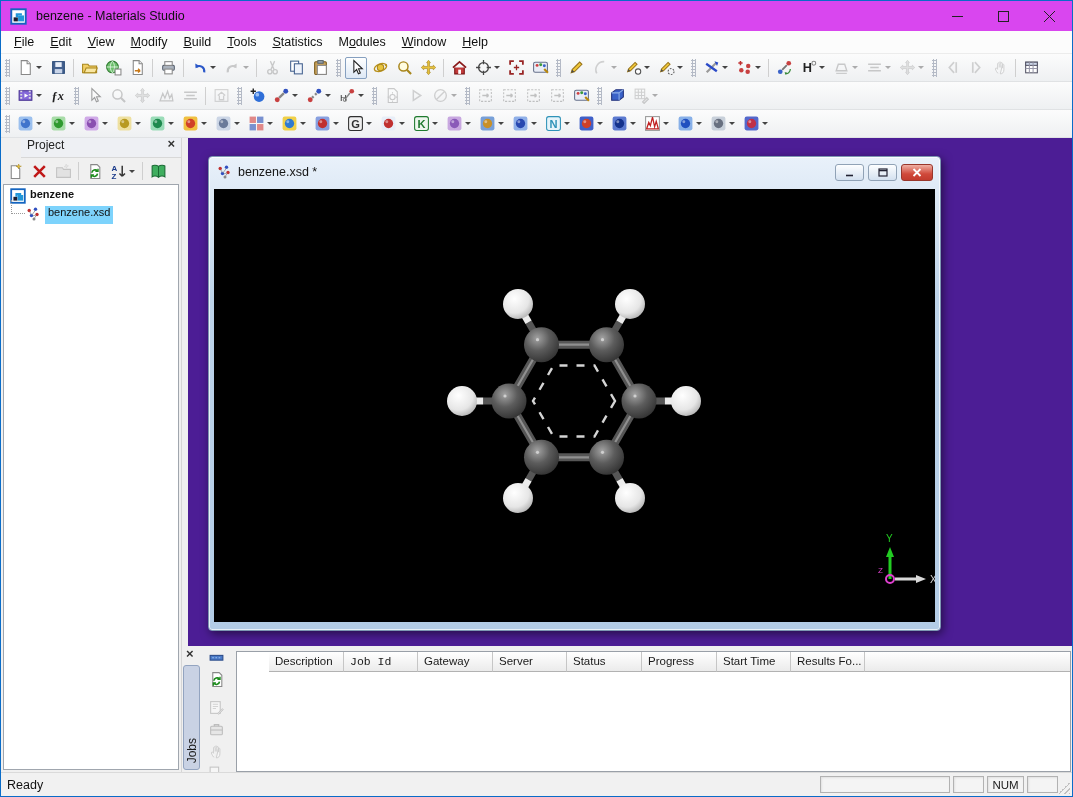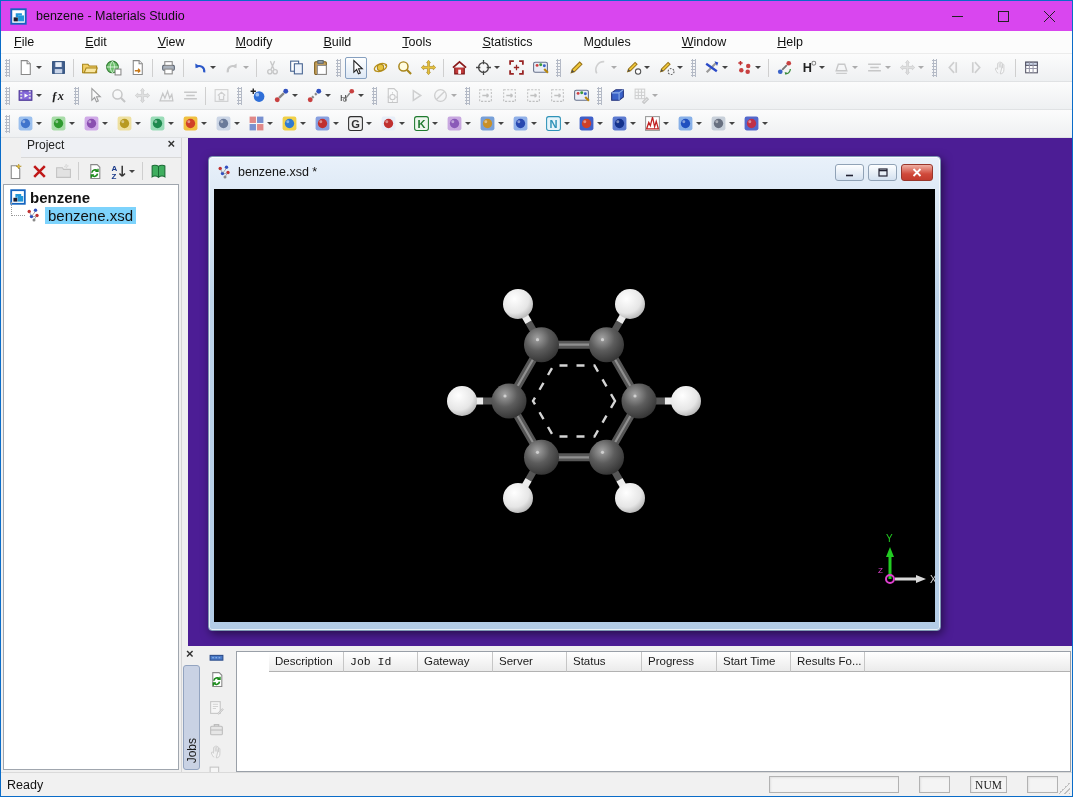--- a/index.html
+++ b/index.html
@@ -6,21 +6,21 @@
   *{box-sizing:border-box;}
   #app{width:1073px;height:797px;position:relative;overflow:hidden;background:#f0f0f0;
        border:1px solid #0a6cc8;font-family:"Liberation Sans",sans-serif;-webkit-font-smoothing:antialiased;}
   
   .titlebar{height:30px;background:#d946ef;display:flex;align-items:center;}
   .tb-ico{margin-left:9px;width:17px;height:17px;}
   .tb-title{margin-left:9px;font-size:12.5px;color:#101010;}
   .wctrls{margin-left:auto;display:flex;height:100%;}
   .wbtn{width:46px;height:100%;display:flex;align-items:center;justify-content:center;}
   
-  .menubar{height:23px;background:#fcfcfc;display:flex;align-items:center;padding-left:5px;border-bottom:1px solid #ececec;gap:35px;}
+  .menubar{height:23px;background:#fcfcfc;display:flex;align-items:center;padding-left:5px;border-bottom:1px solid #ececec;}
   .mitem{padding:3px 8px;font-size:12.5px;color:#101010;}
   .mitem u{text-decoration:underline;}
   
   #toolbars{background:#f4f4f4;}
   .tbrow{height:28px;display:flex;align-items:center;background:linear-gradient(#fcfcfc,#eef0f2);
          border-bottom:1px solid #e0e2e4;overflow:hidden;white-space:nowrap;}
   .tbgroup{display:inline-flex;align-items:center;height:100%;}
   .grip{width:5px;height:18px;margin:0 3px 0 4px;
         background-image:radial-gradient(#b4bac6 1px,transparent 1.1px);background-size:3px 3px;}
   .tbbtn{display:inline-flex;align-items:center;height:22px;padding:0 1px;margin:0 1px;border:1px solid transparent;border-radius:2px;}
@@ -31,21 +31,21 @@
   .dd::after{content:"";border:3.2px solid transparent;border-top-color:#444;margin-top:3px;}
   .tsep{width:1px;height:18px;background:#cfcfcf;margin:0 3px;display:inline-block;}
   
   .main{position:absolute;top:137px;left:0;right:0;bottom:24px;}
   .project{position:absolute;left:0;top:0;width:181px;height:100%;background:#f0f0f0;border-right:1px solid #d6d6d6;}
   .phdr{height:20px;background:#eef0f4;border-bottom:1px solid #d8d8d8;display:flex;align-items:flex-start;padding:0 6px;margin-left:20px;}
   .phdr .ptitle{font-size:12px;color:#222;}
   .xbtn{margin-left:auto;font-size:13px;font-weight:bold;color:#333;line-height:12px;}
   .ptb{height:26px;display:flex;align-items:center;padding-left:2px;}
   .ptree{position:absolute;left:2px;right:2px;top:46px;bottom:2px;background:#fff;border:1px solid #a0a6ae;padding-top:3px;}
-  .trow{display:flex;align-items:center;height:18px;font-size:15px;color:#111;}
+  .trow{display:flex;height:18px;font-size:11px;color:#111;}
   .trow .ti{width:16px;height:16px;margin-right:4px;flex:none;}
   .tlabel.sel{background:#7dd3fc;padding:0 3px;}
   .tconn{width:14px;height:14px;margin-left:7px;border-left:1px dotted #9a9a9a;border-bottom:1px dotted #9a9a9a;transform:translateY(-6px);flex:none;}
   .mdi{position:absolute;left:187px;right:0;top:0;height:508px;background:#4c1d95;}
   
   .docwin{position:absolute;left:20px;top:18px;width:733px;height:475px;border-radius:4px;
           background:linear-gradient(#e9f1fa,#bdd3e9 30%,#b3cce6);border:1px solid #7c96b2;
           box-shadow:2px 3px 10px rgba(0,0,0,.5), inset 0 0 0 1px rgba(255,255,255,.7);}
   .docttl{height:30px;display:flex;align-items:center;padding:0 7px;}
   .docttl .ti{width:16px;height:16px;margin-right:6px;}
@@ -66,21 +66,21 @@
   .jstrip .hsep{width:20px;height:1px;background:#c8c8c8;margin:3px 0;}
   .jtable{position:absolute;left:54px;top:5px;right:1px;bottom:1px;background:#fff;border:1px solid #9aa0a8;}
   .jhead{display:flex;height:20px;margin-left:32px;}
   .hcell{height:20px;line-height:19px;font-size:11.5px;color:#1a1a1a;padding-left:6px;
          background:linear-gradient(#ffffff,#ebebeb);border-right:1px solid #c6c6c6;border-bottom:1px solid #b2b2b2;overflow:hidden;}
   .hfill{flex:1;background:linear-gradient(#ffffff,#ebebeb);border-bottom:1px solid #b2b2b2;}
   
   .statusbar{position:absolute;left:0;right:0;bottom:0;height:24px;background:#f1f1f1;border-top:1px solid #dadada;
              display:flex;align-items:center;font-size:12.5px;color:#111;}
   .smsg{margin-left:6px;}
-  .spanels{position:absolute;right:14px;top:3px;display:flex;gap:20px;font-family:Liberation Serif, serif;}
+  .spanels{position:absolute;right:14px;top:3px;display:flex;gap:3px;}
   .spanel{height:17px;border:1px solid #b2b2b2;box-shadow:inset 1px 1px 2px rgba(0,0,0,.08);
           font-size:11.5px;display:flex;align-items:center;justify-content:center;color:#222;background:#f4f4f4;}
   .sgrip{position:absolute;right:2px;bottom:2px;width:12px;height:12px;
          background-image:linear-gradient(135deg,transparent 50%,#c0c0c0 50%,#c0c0c0 58%,transparent 58%,transparent 72%,#c0c0c0 72%,#c0c0c0 80%,transparent 80%,transparent 92%,#c0c0c0 92%);}
   svg{display:block;}
 </style>
 </head>
 <body>
 
 <div id="app">

